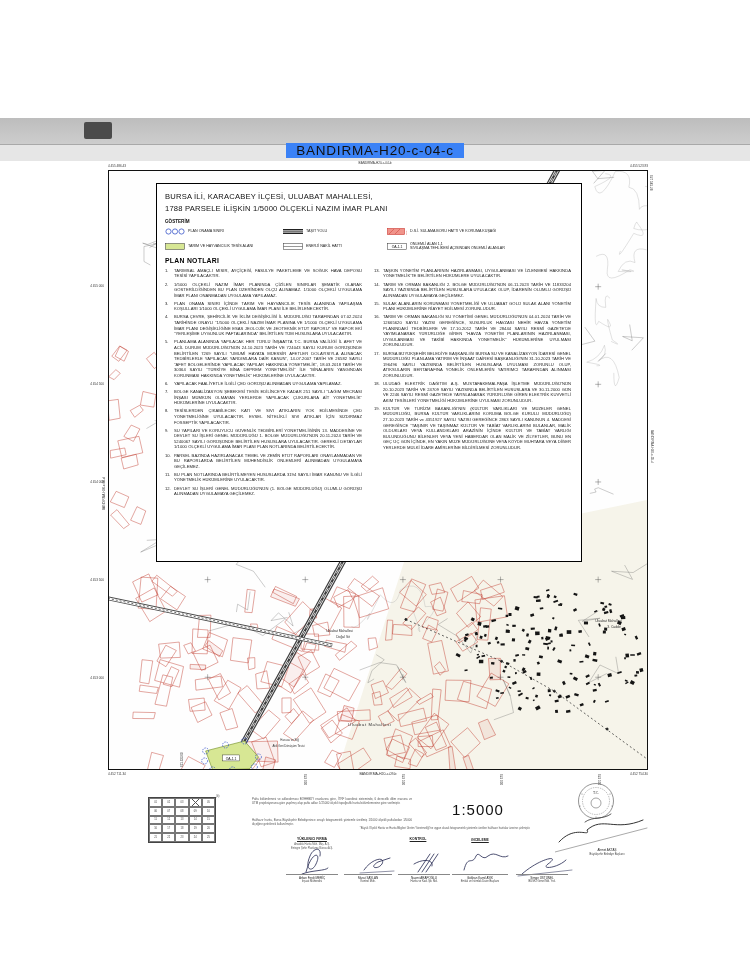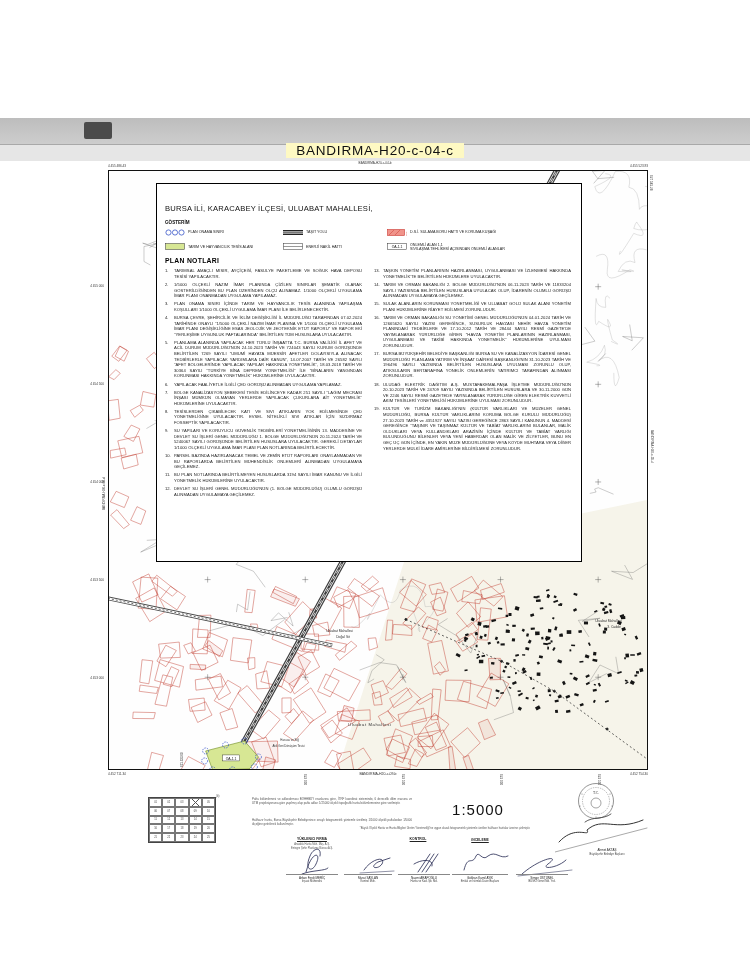--- a/index.html
+++ b/index.html
@@ -5,27 +5,27 @@
   html,body{margin:0;padding:0;background:#fff;}
   .page{position:relative;width:750px;height:964px;background:#ffffff;overflow:hidden;
         font-family:"Liberation Sans",sans-serif;color:#1a1a1a;}
   .abs{position:absolute;}
   .t{position:absolute;white-space:nowrap;color:#222;}
   
   .band1{left:0;top:118px;width:750px;height:26px;background:linear-gradient(#bdbdbd,#cdcdcd);border-bottom:1px solid #a9a9a9;}
   .band2{left:0;top:145px;width:750px;height:16px;background:#e6e6e6;}
   .smudge{left:84px;top:122px;width:28px;height:17px;background:#4b4b4b;border-radius:2px;}
   .sheet-title{left:0;top:143px;width:750px;text-align:center;font-size:13.5px;letter-spacing:.8px;color:#111;}
-  .sheet-title span{background:#fef9c3;padding:0 10px;}
+  .sheet-title span{background:#3b82f6;padding:0 10px;}
   .north-label{left:0;top:161px;width:750px;text-align:center;font-size:3.8px;color:#333;}
   
   .frame{left:108px;top:170px;width:540px;height:600px;border:1px solid #111;box-sizing:border-box;background:#fefefe;}
   
   .info-box{left:156px;top:183px;width:426px;height:379px;background:#fff;border:1.5px solid #000;box-sizing:border-box;padding:7px 8px 0 8px;}
-  .hd-line{font-size:7.6px;line-height:11.5px;color:#111;letter-spacing:.2px;margin-top:12px;}
+  .hd-line{font-size:7.6px;line-height:11.5px;color:#111;letter-spacing:.2px;}
   .gosterim{margin-top:5px;font-size:4.6px;font-weight:bold;color:#111;}
   .leg-grid{display:grid;grid-template-columns:118px 104px 1fr;row-gap:7px;margin-top:4px;}
   .leg-item{display:flex;align-items:center;gap:3px;}
   .leg-label{font-size:3.7px;color:#222;line-height:4.4px;}
   .sym{width:20px;height:7px;flex:0 0 20px;position:relative;}
   .notes-title{margin-top:6px;font-size:6.8px;font-weight:bold;color:#000;letter-spacing:.3px;}
   .notes-wrap{display:flex;gap:12px;margin-top:4px;}
   .notes-col{width:197px;}
   .note{display:flex;margin-bottom:2.5px;}
   .nnum{flex:0 0 9px;font-size:4.15px;line-height:5.6px;color:#222;}
@@ -512,20 +512,21 @@
           <text x="172" y="572" font-size="2.9">Hassas ve Sığ</text>
           <text x="164" y="578" font-size="2.9">Atık Geri Dönüşüm Tesisi</text>
           <text x="74" y="598" font-size="2.9" transform="rotate(-90 74 598)">621 333.60</text>
         </g>
       </g>
     </svg>
   </div>
 
   <div class="abs info-box">
     <div class="hd-line">BURSA İLİ, KARACABEY İLÇESİ, ULUABAT MAHALLESİ,</div>
+    <div class="hd-line">1788 PARSELE İLİŞKİN 1/5000 ÖLÇEKLİ NAZIM İMAR PLANI</div>
 
     <div class="gosterim">GÖSTERİM</div>
     <div class="leg-grid">
       <div class="leg-item">
         <svg class="sym" viewBox="0 0 20 7" width="20" height="7">
           <circle cx="3.5" cy="3.5" r="2.6" fill="none" stroke="#3a57c9" stroke-width="0.8"></circle>
           <circle cx="10" cy="3.5" r="2.6" fill="none" stroke="#3a57c9" stroke-width="0.8"></circle>
           <circle cx="16.5" cy="3.5" r="2.6" fill="none" stroke="#3a57c9" stroke-width="0.8"></circle>
         </svg>
         <span class="leg-label">PLAN ONAMA SINIRI</span>

